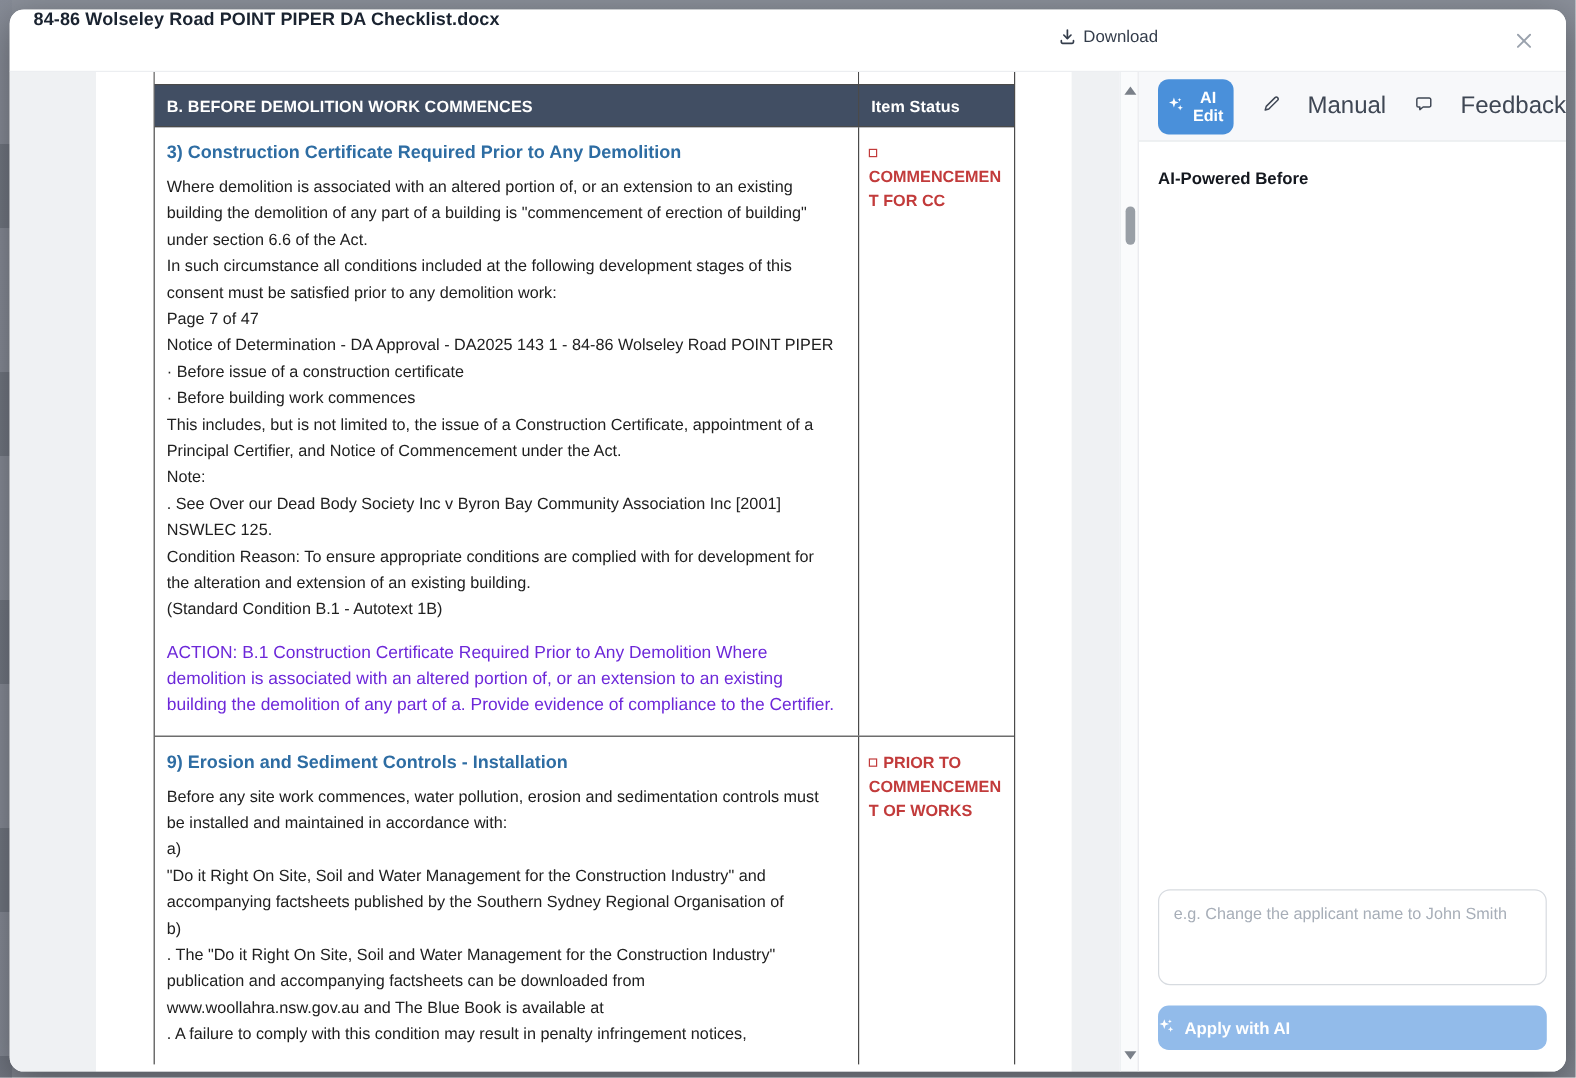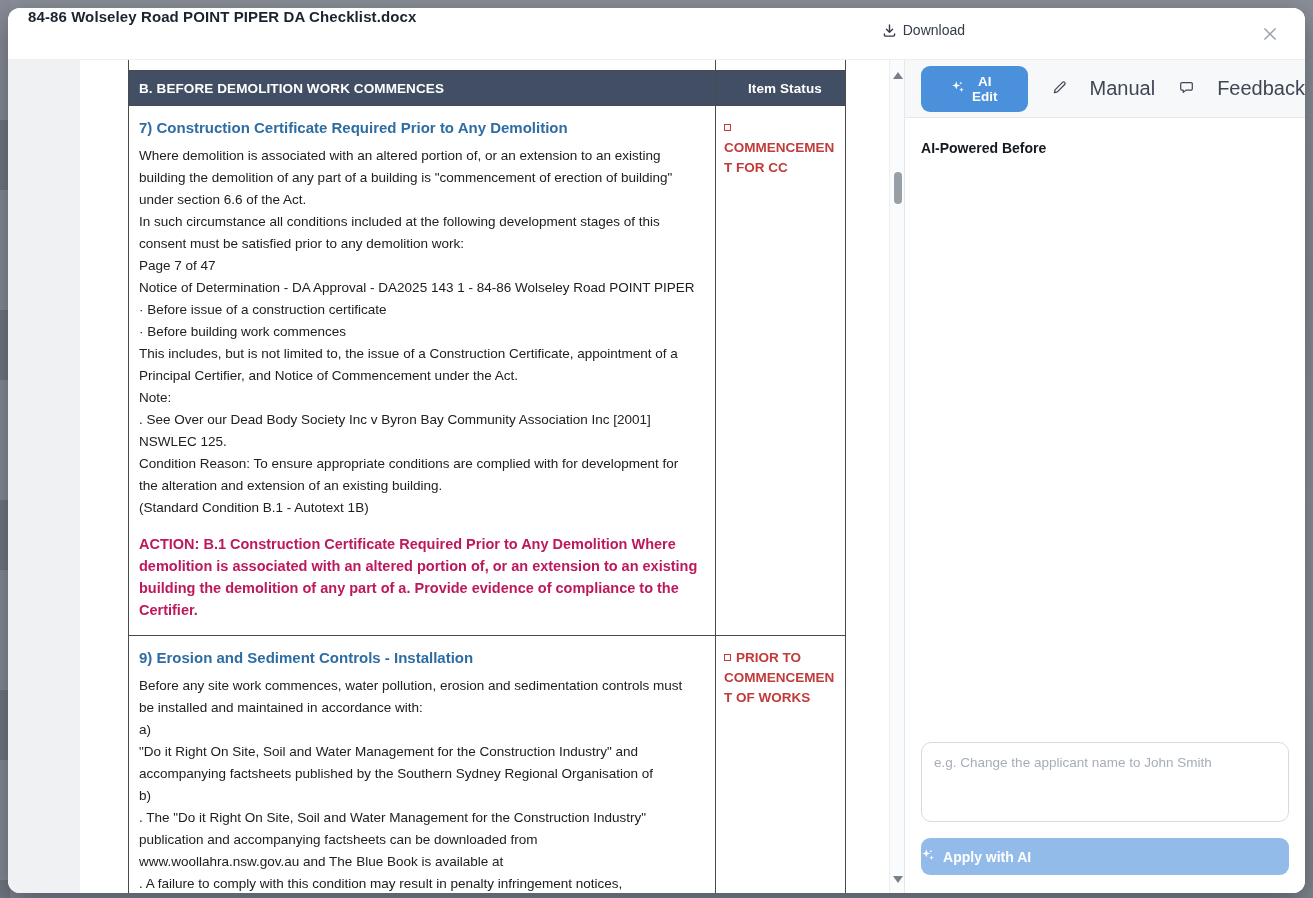--- a/index.html
+++ b/index.html
@@ -52,28 +52,28 @@
   
   .doc-table {
     position:absolute; left:48px; top:0; width:718px;
     border-left:1px solid #4a4a4a; border-right:1px solid #4a4a4a;
     font-size:13.5px; color:#1c1c1c;
   }
   .t-row { display:grid; grid-template-columns:587px 1fr; }
   .t-row > .c1 { border-right:1px solid #4a4a4a; }
   .stub-row { height:10px; }
   .stub-row > div { background:#fff; }
-  .head-row { background:#414e63; color:#ffffff; font-weight:bold; border-top:1px solid #4a4a4a; border-bottom:1px solid #4a4a4a;gap:22px; }
+  .head-row { background:#414e63; color:#ffffff; font-weight:bold; border-top:1px solid #4a4a4a; border-bottom:1px solid #4a4a4a; }
   .head-row > div { padding:10px 10px 9px 10px; font-size:13.5px; letter-spacing:.1px; }
   .body-row { border-bottom:1px solid #4a4a4a; }
   .cell-main { padding:13px 14px 14px 10px; }
   .cell-status { padding:12px 6px 10px 8px; color:#c23b3b; font-weight:bold; line-height:20px; overflow-wrap:anywhere; }
   .row-heading { color:#2e6da3; font-weight:bold; font-size:15px; margin-bottom:9px; }
   .row-body { line-height:22px; white-space:pre-line; color:#202020; }
-  .row-action { color:#be185d; font-weight:bold; font-size:14.5px; line-height:22px; margin-top:14px; }
+  .row-action { color:#6d28d9; font-weight:normal; font-size:14.5px; line-height:22px; margin-top:14px; }
   .chk {
     display:inline-block; width:7px; height:7px; border:1.4px solid #c23b3b;
     margin-right:5px; position:relative; top:-1px;
   }
   
   .scrollbar {
     width:16px; height:100%; background:#fafbfc; position:relative;
     border-left:1px solid #eceef0;
   }
   .scroll-up, .scroll-down {
@@ -87,21 +87,21 @@
     background:#999fa6; border-radius:4px; cursor:grab;
   }
   
   .panel { flex:1; background:#ffffff; border-left:1px solid #e5e7eb; position:relative; display:flex; flex-direction:column; }
   .tabbar {
     height:58px; background:#f7f8fa; border-bottom:1px solid #e7e9ec;
     display:flex; align-items:center; padding-left:16px; gap:24px; flex:none;
   }
   .tab-pill {
     display:flex; align-items:center; gap:7px; background:#4a90da; color:#ffffff;
-    font-weight:bold; font-size:13.5px; padding:8px 30px; border-radius:9px; border:none;
+    font-weight:bold; font-size:13.5px; padding:8px 8px; border-radius:9px; border:none;
     cursor:pointer; font-family:inherit;
   }
   .tab-plain {
     display:flex; align-items:center; gap:23px; background:none; border:none;
     color:#3f4754; font-size:20px; cursor:pointer; font-family:inherit;
   }
   .panel-body { padding:22px 16px 0 16px; flex:1; }
   .panel-heading { font-size:14px; font-weight:bold; color:#14181f; margin-bottom:8px; }
   .panel-desc { font-size:13.2px; color:#9ba2ac; line-height:19px; width:290px; }
   .panel-footer { flex:none; padding:14px 16px 18px 16px; }
@@ -156,21 +156,21 @@
               <div></div>
           </div>
 
           <div class="t-row head-row">
             <div class="c1">B. BEFORE DEMOLITION WORK COMMENCES</div>
             <div>Item Status</div>
           </div>
 
           <div class="t-row body-row">
             <div class="c1 cell-main">
-              <div class="row-heading">7) Construction Certificate Required Prior to Any Demolition</div>
+              <div class="row-heading">3) Construction Certificate Required Prior to Any Demolition</div>
               <div class="row-body">Where demolition is associated with an altered portion of, or an extension to an existing
 building the demolition of any part of a building is "commencement of erection of building"
 under section 6.6 of the Act.
 In such circumstance all conditions included at the following development stages of this
 consent must be satisfied prior to any demolition work:
 Page 7 of 47
 Notice of Determination - DA Approval - DA2025 143 1 - 84-86 Wolseley Road POINT PIPER
 · Before issue of a construction certificate
 · Before building work commences
 This includes, but is not limited to, the issue of a Construction Certificate, appointment of a

